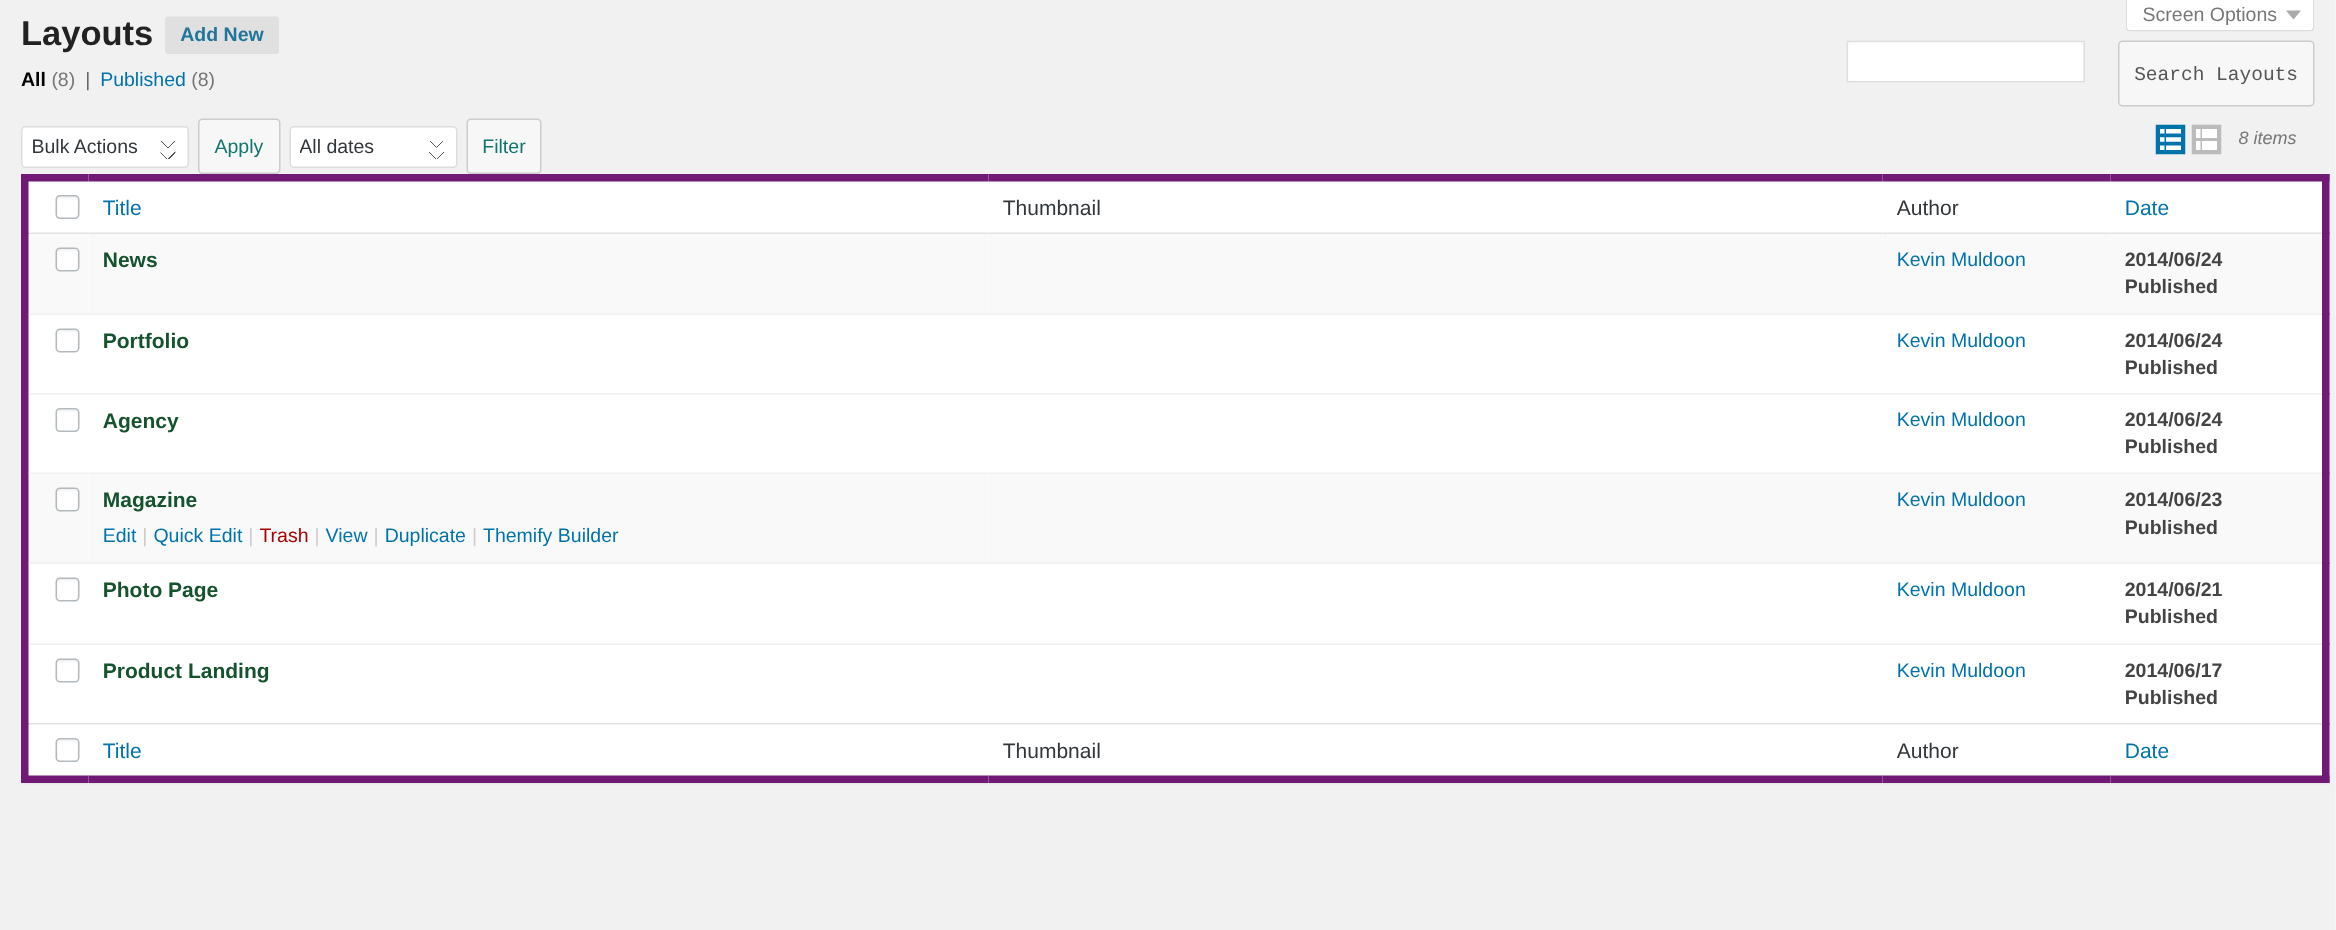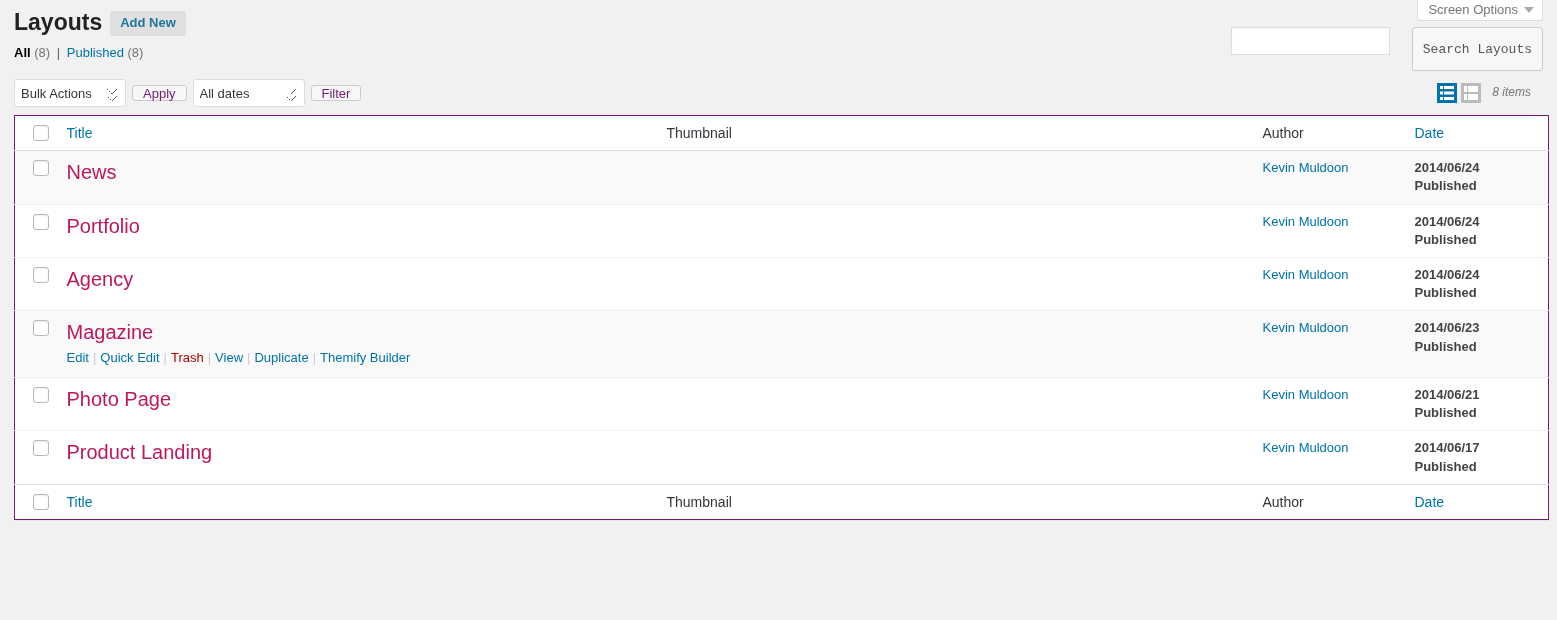--- a/index.html
+++ b/index.html
@@ -146,25 +146,25 @@
     background-position:
       calc(100% - 13px) 9px,
       calc(100% - 8px) 9px,
       calc(100% - 13px) 16px,
       calc(100% - 8px) 16px;
     background-size: 5px 5px, 5px 5px, 5px 5px, 5px 5px;
     background-repeat: no-repeat;
     cursor: pointer;
   }
   .wp-button {
-    height: 16px;
+    height: 37px;
     background: #f7f7f7;
     border: 1px solid #ccc;
     border-radius: 3px;
-    color: #701a75;
+    color: #0f766e;
     font-size: 13px;
     padding: 0 10px;
     cursor: pointer;
     font-family: "Liberation Sans", sans-serif;
   }
 
   .view-switch {
     position: absolute;
     right: 62px; top: 4px;
     display: flex; gap: 4px;
@@ -177,21 +177,21 @@
     font-size: 12px;
     font-style: italic;
     color: #777;
   }
 
   
   table.wp-list-table {
     width: 100%;
     border-collapse: collapse;
     background: #fff;
-    border: 1px solid #701a75;
+    border: 5px solid #701a75;
     box-shadow: 0 1px 1px rgba(0,0,0,.04);
     table-layout: fixed;
   }
   table.wp-list-table thead th,
   table.wp-list-table tfoot th {
     background: #fff;
     text-align: left;
     font-size: 14px;
     font-weight: 400;
     color: #32373c;
@@ -222,23 +222,23 @@
     line-height: 1.4;
     border-top: 1px solid #f0f0f0;
   }
   table.wp-list-table tbody tr:first-child td { border-top: none; }
   table.wp-list-table tbody tr.alternate td { background: #f9f9f9; }
 
   .row-height { height: 52px; }
 
   td.cell-title { padding-top: 9px; }
   .row-title {
-    color: #be185d;
-    font-weight: normal;
-    font-size: 20px;
+    color: #14532d;
+    font-weight: bold;
+    font-size: 14px;
     display: inline-block;
     line-height: 1.3;
   }
   .row-actions {
     color: #ddd;
     font-size: 13px;
     padding-top: 3px;
     line-height: 1.6;
   }
   .row-actions a { color: #0073aa; }

